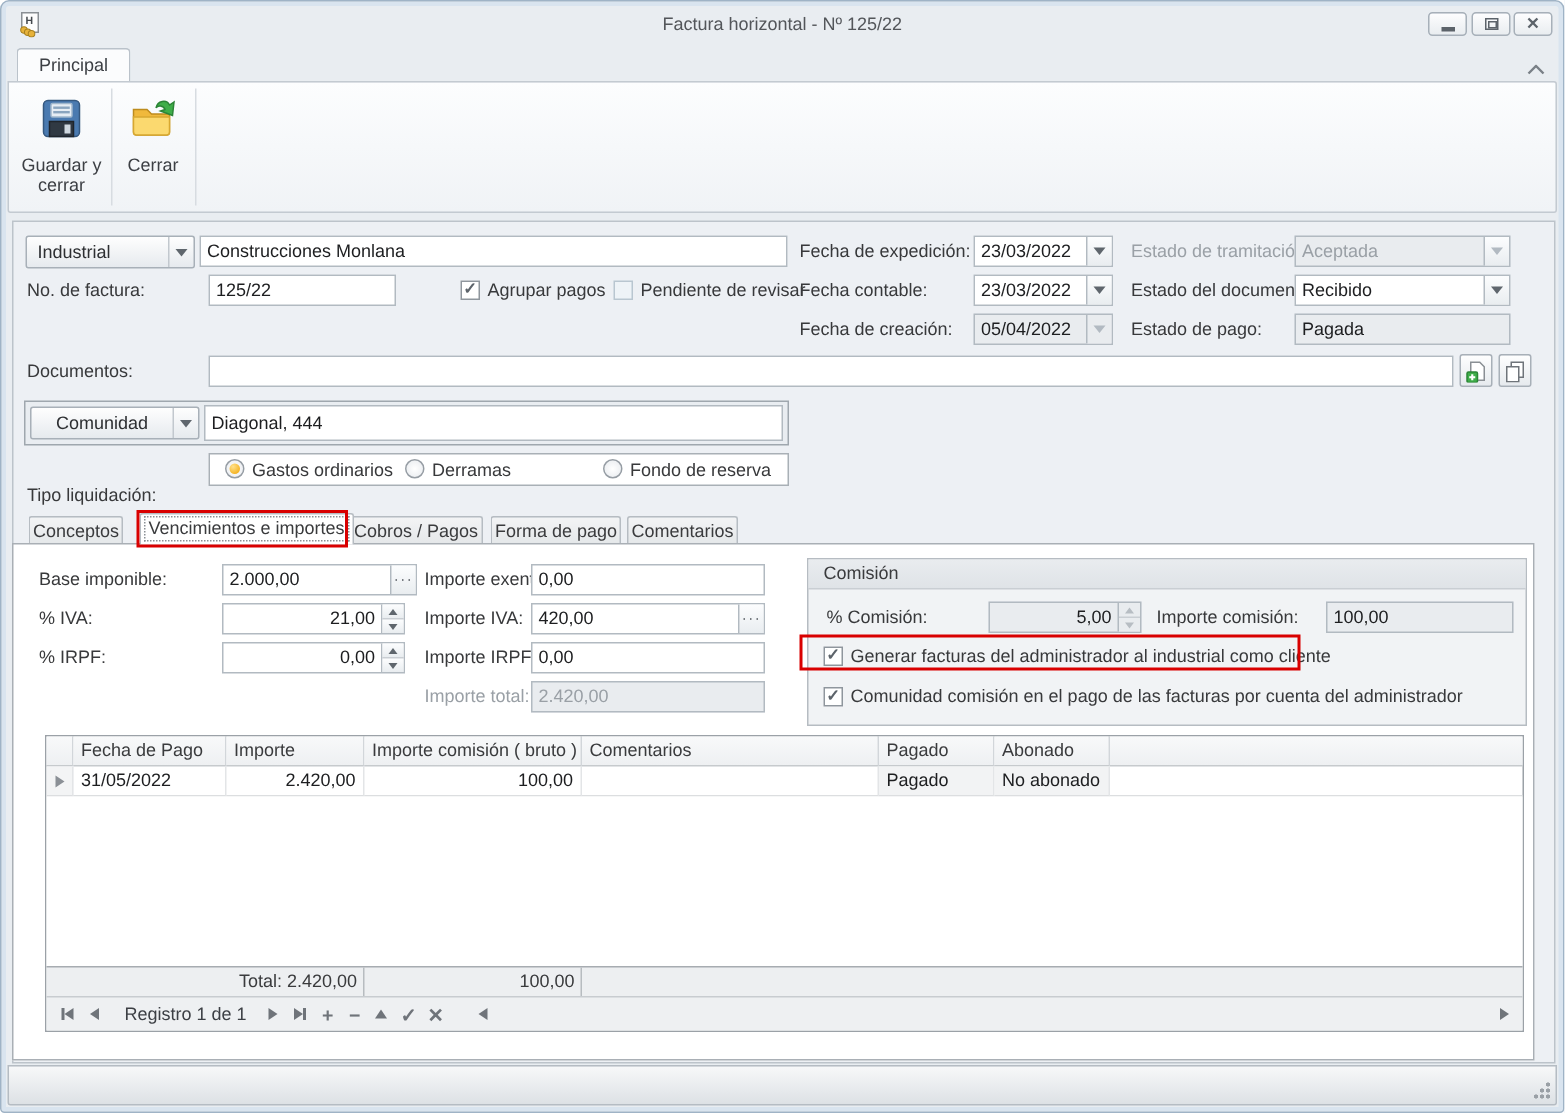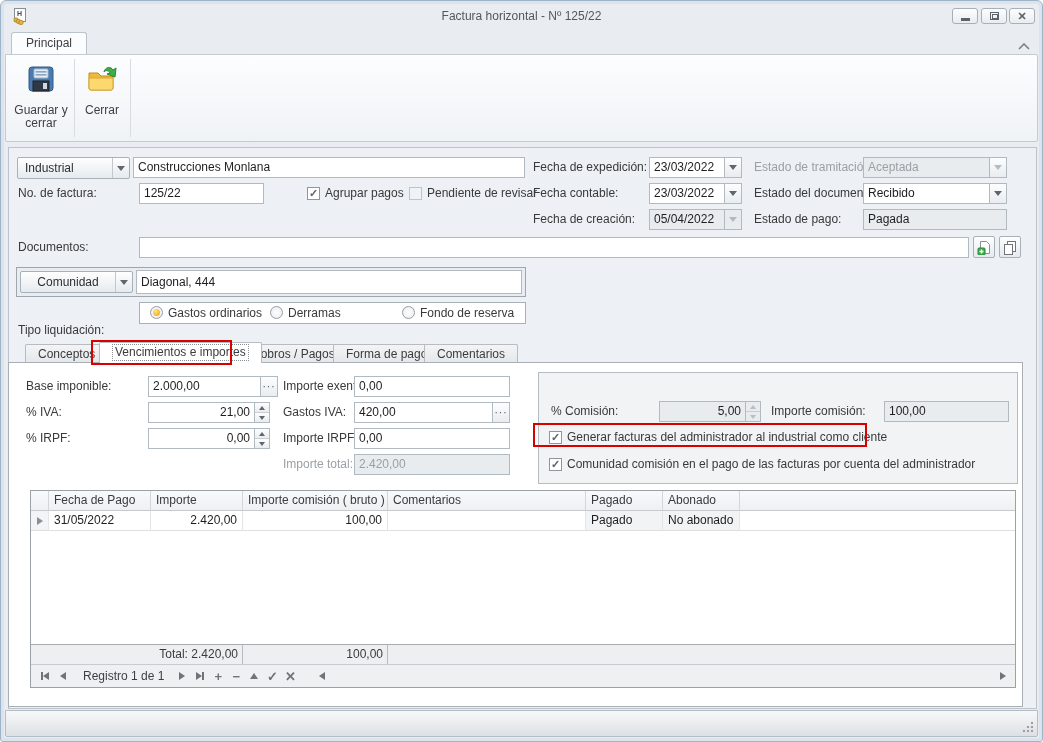--- a/index.html
+++ b/index.html
@@ -58,23 +58,23 @@
   .combo .clabel { flex: 1; line-height: 20px; padding: 0 7px; color: #2d2f32; }
   .combo .carrow { width: 17px; border-left: 1px solid #c2c8ce; display: flex; align-items: center; justify-content: center; }
   .cb { position: absolute; width: 13px; height: 13px; border: 1px solid #8f969d; background: #fff;
     display: flex; align-items: center; justify-content: center; font-size: 11px; font-weight: bold; color: #33373c; line-height: 1; }
   .cb.graychk { color: #5d646b; }
   .cb.empty { border-color: #b9c6d0; background: #eef3f7; }
   .radio { position: absolute; width: 13px; height: 13px; border-radius: 50%; border: 1px solid #969da4;
     background: radial-gradient(#ffffff,#e7eaee); display: flex; align-items: center; justify-content: center; }
   .radio-dot { width: 7px; height: 7px; border-radius: 50%; }
   
-  .tab { position: absolute; top: 343px; height: 19px; line-height: 18px; padding: 0 12px;
+  .tab { position: absolute; top: 343px; height: 19px; line-height: 18px; padding: 0 2px;
     background: linear-gradient(#f3f4f5,#e4e7e9); border: 1px solid #b6bcc2; border-bottom: none;
-    border-radius: 2px 2px 0 0; color: #3a3b3d; margin-left: 6px; }
+    border-radius: 2px 2px 0 0; color: #3a3b3d; }
   .tab.active { top: 341px; height: 21px; background: #fff; z-index: 3; text-align: right; }
   .tab.active .foc { display: inline-block; border: 1px dotted #8a8f94; padding: 0 2px; line-height: 15px; margin-top: 1px; }
   #page { position: absolute; left: 7px; top: 361px; width: 1015px; height: 345px; background: #fff; border: 1px solid #a9afb5; }
   
   #comision-box { position: absolute; left: 529px; top: 9px; width: 480px; height: 112px;
     border: 1px solid #b6bcc2; background: #f1f3f5; }
   #comision-box .ghead { height: 20px; background: linear-gradient(#e9ecef,#dfe3e7); border-bottom: 1px solid #c9ced3;
     line-height: 19px; padding: 0 10px; color: #3a3b3d; }
   
   #grid { position: absolute; left: 21px; top: 127px; width: 986px; height: 198px; border: 1px solid #9ba1a7;
@@ -325,35 +325,36 @@
           <i>
             <span class="td"></span>
           </i>
         </span>
     </div>
 
     <div class="lbl" style="left:274px;top:13px;">Importe exento:</div>
     <div class="field" style="left:345px;top:13px;width:156px;">
       <span class="fval">0,00</span>
     </div>
-    <div class="lbl" style="left:274px;top:39px;">Gastos IVA:</div>
+    <div class="lbl" style="left:274px;top:39px;">Importe IVA:</div>
     <div class="field" style="left:345px;top:39px;width:156px;">
       <span class="fval">420,00</span>
       <span class="inline-btn">···</span>
     </div>
     <div class="lbl" style="left:274px;top:65px;">Importe IRPF:</div>
     <div class="field" style="left:345px;top:65px;width:156px;">
       <span class="fval">0,00</span>
     </div>
     <div class="lbl dis" style="left:274px;top:91px;">Importe total:</div>
     <div class="field gray" style="left:345px;top:91px;width:156px;">
       <span class="fval dim">2.420,00</span>
     </div>
 
     <div id="comision-box">
+      <div class="ghead">Comisión</div>
       <div class="lbl" style="left:12px;top:28px;">% Comisión:</div>
       <div class="field gray" style="left:120px;top:28px;width:102px;">
         <span class="fval right">5,00</span>
         <span class="spin dis">
             <i style="background:#e9ecef;">
               <span class="tu"></span>
             </i>
             <i style="background:#e9ecef;">
               <span class="td"></span>
             </i>

